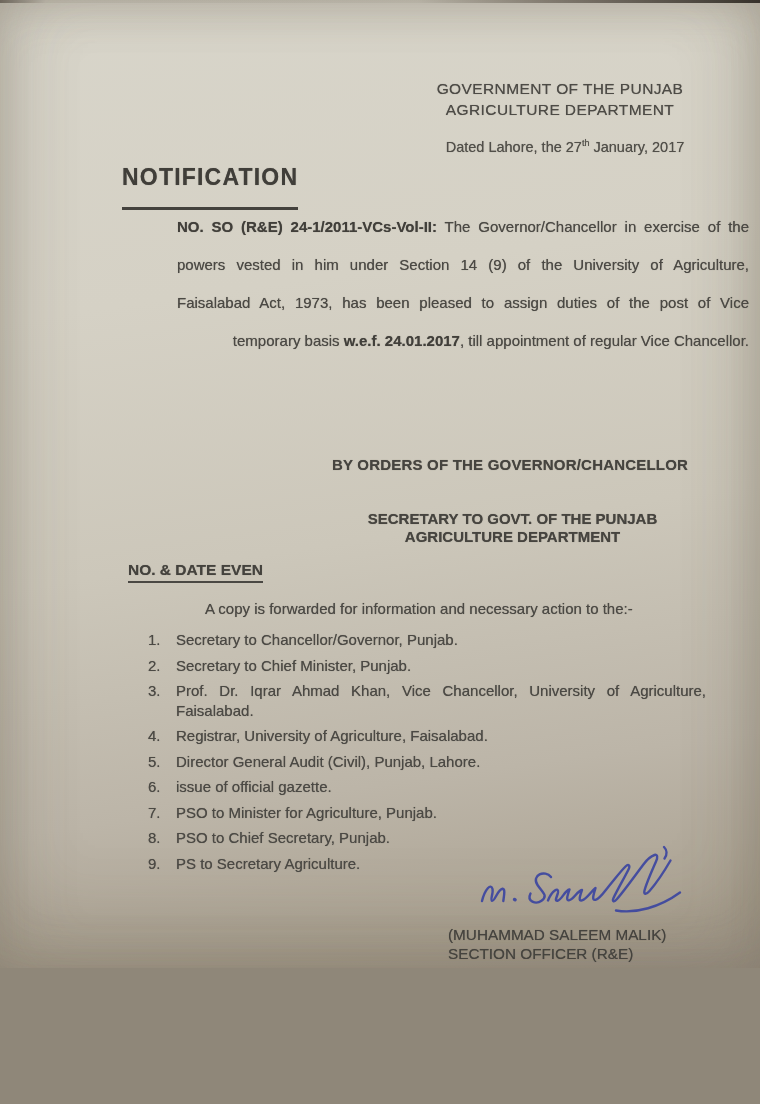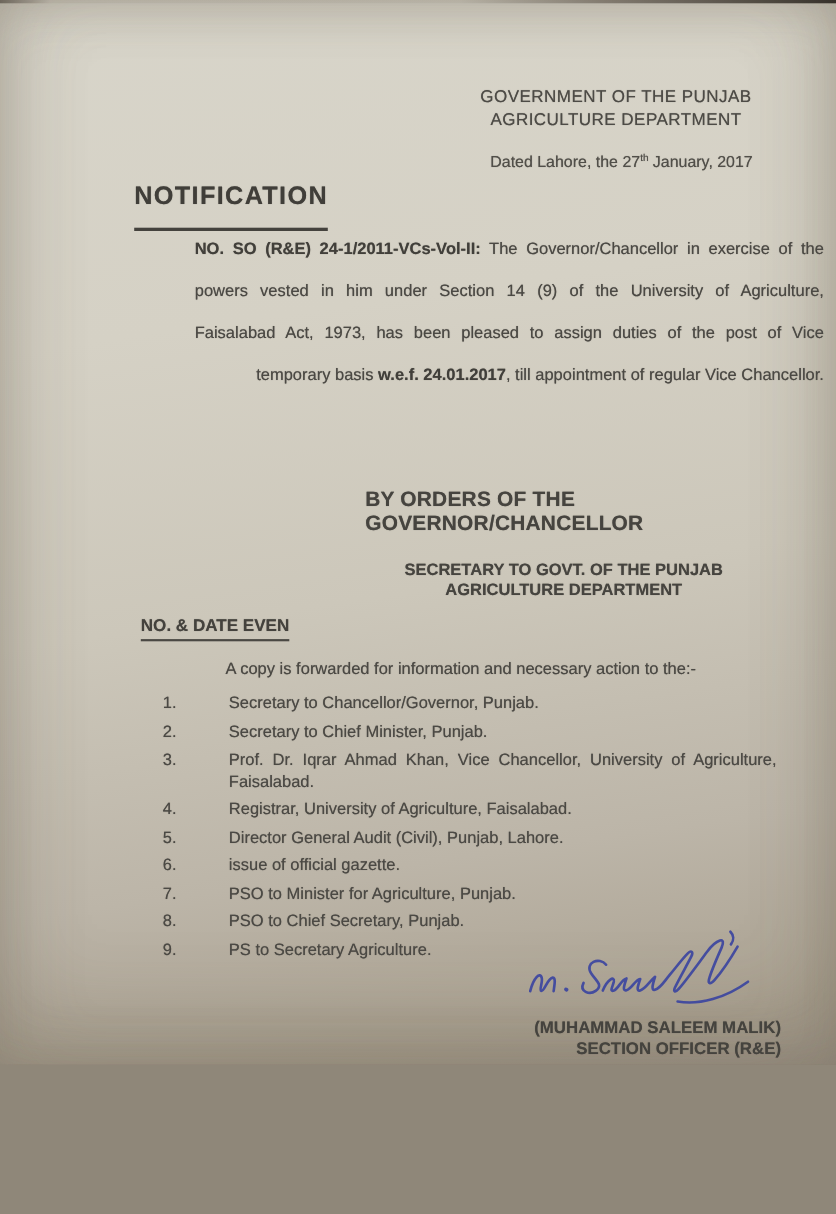--- a/index.html
+++ b/index.html
@@ -19,36 +19,36 @@
   .letterhead{top:78px;left:360px;width:400px;text-align:center;
     font-size:15.5px;line-height:21px;letter-spacing:.4px;color:#4d4b46;}
   .date-line{top:138px;left:415px;width:300px;text-align:center;font-size:14.5px;color:#514f49;}
   .date-line sup{font-size:9px;vertical-align:6px;}
   .doc-title{top:164px;left:122px;font-size:23px;font-weight:bold;letter-spacing:1.2px;
     color:#403e39;border-bottom:3px solid #44423d;padding-bottom:16px;}
   .para{top:208px;left:134px;width:572px;font-size:15px;line-height:38px;color:#4b4944;margin-left:43px;}
   .jline{text-align:justify;text-align-last:justify;}
   .lline{text-align:right;}
   .b{font-weight:bold;color:#413f3a;}
-  .by-orders{top:444px;left:332px;font-size:19px;font-weight:bold;letter-spacing:.2px;color:#46443f;}
+  .by-orders{top:456px;left:332px;font-size:15px;font-weight:bold;letter-spacing:.2px;color:#46443f;}
   .secretary{top:510px;left:340px;width:345px;text-align:center;font-size:15px;
     font-weight:bold;line-height:18px;color:#46443f;}
   .even-heading{top:561px;left:128px;font-size:15.5px;font-weight:bold;color:#44423d;
     border-bottom:2px solid #4a4843;padding-bottom:2px;}
   .forward{top:600px;left:205px;font-size:15px;color:#4b4944;}
   .cc{top:630px;left:148px;width:558px;font-size:15px;line-height:19.5px;color:#4b4944;}
   .cc-row{display:flex;margin-bottom:6px;}
   .cc-num{width:28px;flex:0 0 28px;}
-  .cc-txt{flex:1;margin-left:32px;}
+  .cc-txt{flex:1;}
   .jfirst{text-align:justify;text-align-last:justify;}
   .sig-svg{top:836px;left:458px;width:250px;height:82px;}
   .sig-svg path{fill:none;stroke-width:2.4;stroke-linecap:round;stroke-linejoin:round;opacity:.92;}
   .sig-svg path.dot{stroke-width:3.4;}
-  .signer{top:926px;left:448px;width:262px;text-align:right;font-size:15.3px;
-    font-weight:bold;line-height:18.5px;color:#45433e;}
+  .signer{top:926px;left:448px;width:262px;text-align:left;font-size:15.3px;
+    font-weight:normal;line-height:18.5px;color:#45433e;}
 </style>
 </head>
 <body>
 
 <div class="paper">
 
   <div class="abs top-edge"></div>
 
   <div class="abs letterhead txt">
     <div>GOVERNMENT OF THE PUNJAB</div>

